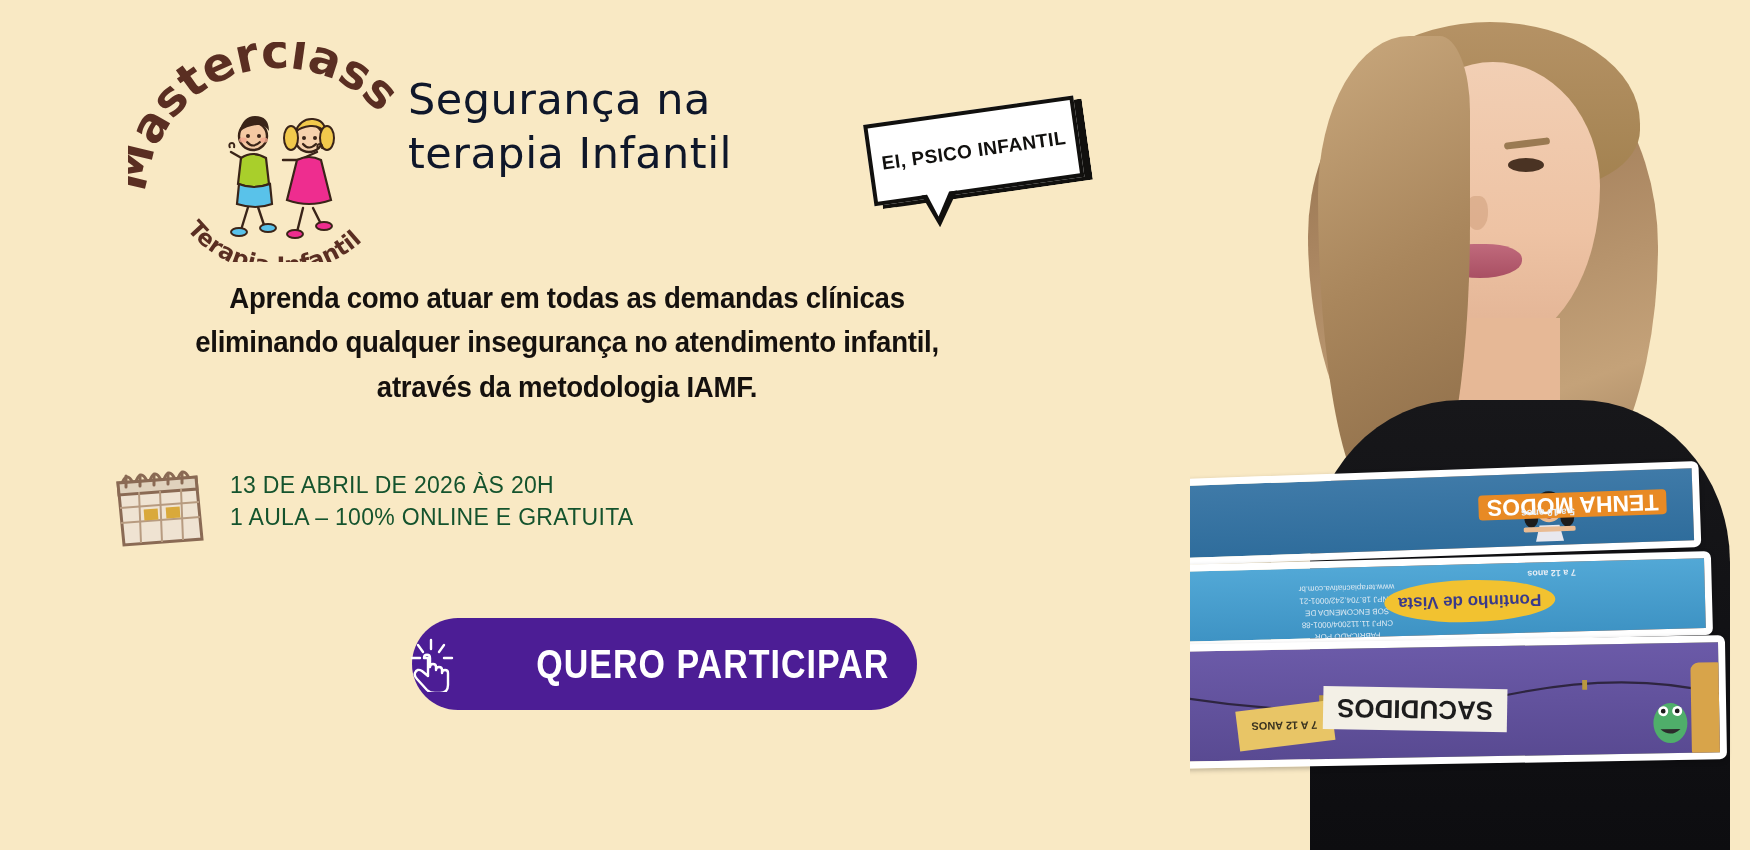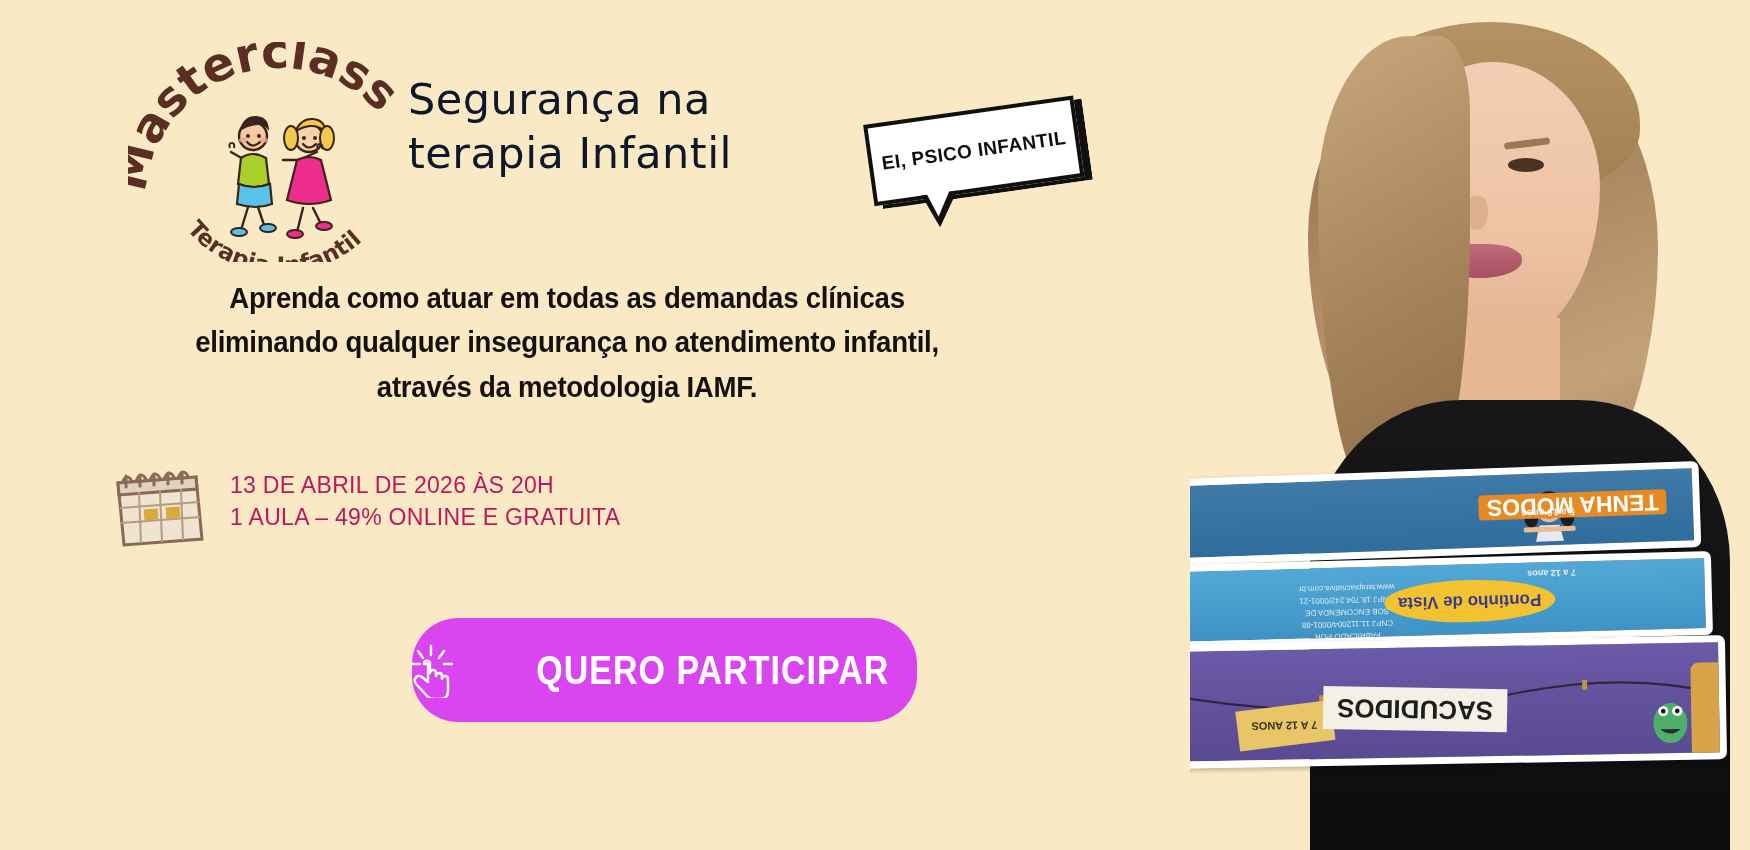--- a/index.html
+++ b/index.html
@@ -48,29 +48,29 @@
     line-height:1.48;
     letter-spacing:-0.3px;
     transform:scaleX(0.92);
     transform-origin:center top;
   }
   .subhead span { display:block; white-space:nowrap; }
 
   
   .info-block { position:absolute; left:110px; top:455px; display:flex; align-items:center; gap:22px; }
   .cal-icon { width:98px; height:92px; flex:0 0 98px; }
-  .info-lines { color:#be185d; font-size:23px; line-height:1.40; letter-spacing:0.3px; }
+  .info-lines { color:#14532d; font-size:23px; line-height:1.40; letter-spacing:0.3px; }
   .info-lines .ln { display:block; white-space:nowrap; font-weight:400; }
   .info-lines .ln b { font-weight:bold; }
 
   
   .cta {
     position:absolute; left:412px; top:618px;
-    width:505px; height:104px;
-    background:#d946ef;
+    width:505px; height:92px;
+    background:#4c1d95;
     border-radius:46px;
     display:flex; align-items:center; justify-content:center;
     gap:48px;
     cursor:pointer;
     border:none;
     padding:0 18px;
   }
   .cta .hand-icon { width:48px; height:56px; flex:0 0 48px; }
   .cta .cta-label {
     color:#ffffff;
@@ -275,21 +275,21 @@
         <path d="M29,37 L31,88 M50,36 L52,87 M71,34 L73,85"></path>
       </g>
       <rect x="34" y="54" width="14" height="11" fill="#d9a93b" transform="rotate(-4 41 59)"></rect>
       <rect x="56" y="52" width="14" height="11" fill="#d9a93b" transform="rotate(-4 63 57)"></rect>
       <g stroke="#8a6a54" stroke-width="3" fill="none" stroke-linecap="round">
         <path d="M16,21 L16,32 M30,20 L30,31 M44,19 L44,30 M58,18 L58,29 M72,17 L72,28"></path>
       </g>
     </svg>
     <div class="info-lines">
       <span class="ln">13 DE ABRIL DE 2026 ÀS 20H</span>
-      <span class="ln">1 AULA – 49% ONLINE E GRATUITA</span>
+      <span class="ln">1 AULA – 100% ONLINE E GRATUITA</span>
     </div>
   </div>
 
   <button class="cta">
     <svg class="hand-icon" viewBox="0 0 48 56">
       <g stroke="#ffffff" stroke-width="2.4" fill="none" stroke-linecap="round">
         <path d="M22,4 L22,13 M9,9 L14,16 M35,9 L30,16 M3,22 L11,22 M43,22 L35,22"></path>
       </g>
       <path d="M19,22 v18 l-6,-5 q-5,-3 -7,2 q-1,3 2,6 l10,11 q3,3 8,3 h5 q8,0 8,-8 v-12 q0,-3 -3,-3 q-3,0 -3,3 v-3 q0,-3 -3,-3 q-3,0 -3,3 v-3 q0,-3 -3,-3 q-3,0 -3,3 v-9 q0,-3.2 -3,-3.2 q-3,0 -3,3.2 z" fill="none" stroke="#ffffff" stroke-width="2.4" stroke-linejoin="round"></path>
       </svg>

